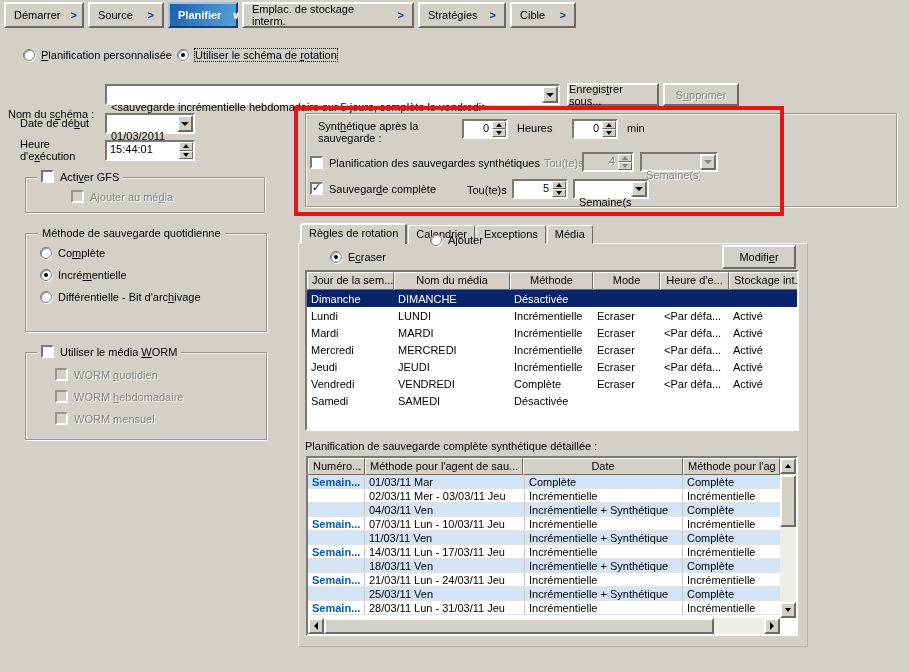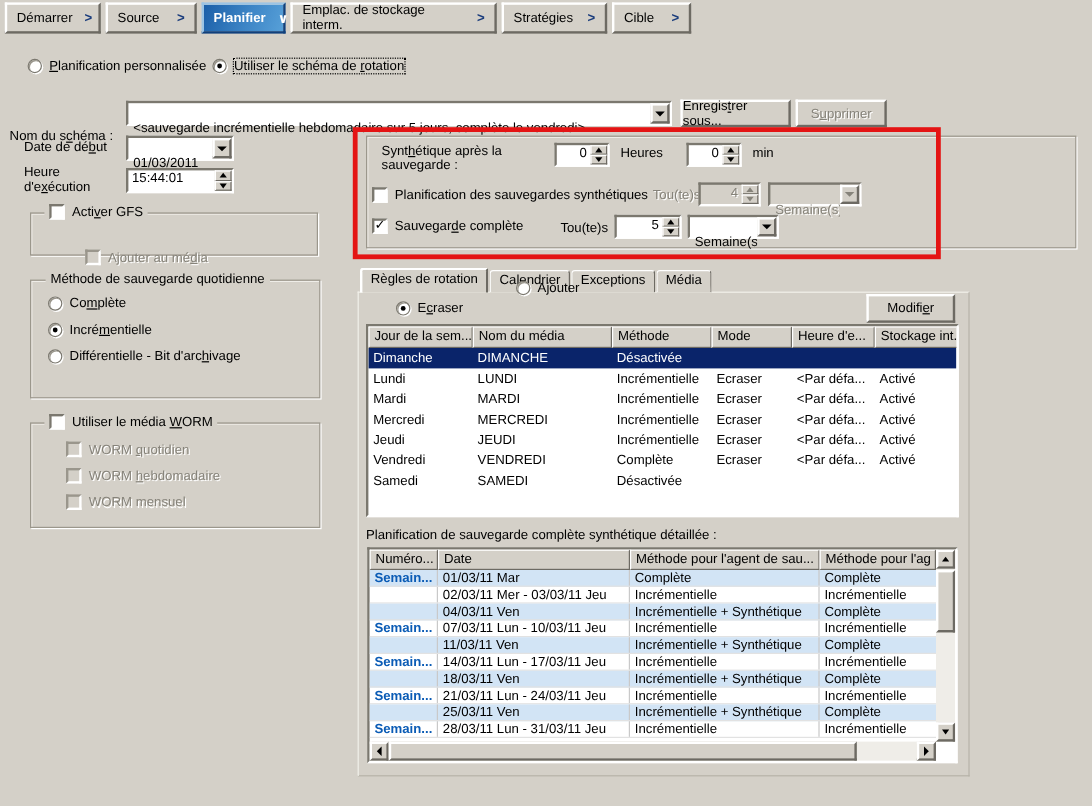--- a/index.html
+++ b/index.html
@@ -79,21 +79,21 @@
   .rtab.active { height:21px; font-weight:normal; border-width:2px 2px 0 2px;
     border-color:#ffffff #6d6a63 transparent #ffffff; position:relative; z-index:2; }
   .tframe { border-top:1px solid #f2f0ea; border-left:1px solid #f2f0ea;
     border-right:1px solid #b6b2a8; border-bottom:1px solid #b6b2a8; }
 
   
   .t1 { left:305px; top:270px; width:494px; height:161px; background:#ffffff;
     border:2px solid; border-color:#7b786f #ffffff #ffffff #7b786f; overflow:hidden; }
   .t1head { display:flex; height:18px; }
   .hcell { background:#d4d0c8; border:1px solid; border-color:#ffffff #6d6a63 #6d6a63 #ffffff;
-    padding:1px 4px; white-space:nowrap; overflow:hidden; flex:none; }
+    padding:1px 4px; white-space:nowrap; overflow:hidden; flex:none;text-align:center; }
   .t1 .c0{width:87px}.t1 .c1{width:116px}.t1 .c2{width:83px}.t1 .c3{width:67px}.t1 .c4{width:69px}.t1 .c5{width:77px}.t1 .cf{flex:1}
   .t1row { display:flex; height:17px; align-items:center; }
   .t1row .t1c { padding:0 4px; white-space:nowrap; overflow:hidden; flex:none; }
   .t1row.sel { background:#0a246a; color:#ffffff; }
 
   
   .t2 { left:306px; top:456px; width:492px; height:180px; background:#ffffff;
     border:2px solid; border-color:#7b786f #ffffff #ffffff #7b786f; overflow:hidden; }
   .t2head { display:flex; height:17px; width:472px; }
   .t2 .k0{width:57px}.t2 .k1{width:160px}.t2 .k2{width:158px}.t2 .k3{width:97px; flex:1}
@@ -188,21 +188,21 @@
         <span class="tri-d4"></span>
       </span>
   </span>
 </div>
 
 <div class="abs groupbox" style="left:25px; top:177px; width:240px; height:36px;"></div>
 <div class="abs ctl-row" style="left:37px; top:170px; background:#d4d0c8; padding:0 4px;">
   <span class="check"></span>
   <span class="lbl">Acti<u>v</u>er GFS</span>
 </div>
-<div class="abs ctl-row" style="left:55px; top:208px;padding-left:16px;">
+<div class="abs ctl-row" style="left:55px; top:190px;padding-left:16px;">
   <span class="check dis"></span>
   <span class="lbl dis-txt">Ajouter au mé<u>d</u>ia</span>
 </div>
 
 <div class="abs groupbox" style="left:25px; top:233px; width:242px; height:99px;"></div>
 <span class="abs lbl" style="left:38px; top:227px; background:#d4d0c8; padding:0 4px;">Méthode de sauvegarde quotidienne</span>
 <div class="abs ctl-row" style="left:40px; top:247px;">
   <span class="radio"></span>
   <span class="lbl">Co<u>m</u>plète</span>
 </div>
@@ -396,22 +396,22 @@
         <span class="t1c c5"></span>
       </div>
     </div>
 </div>
 
 <span class="abs lbl" style="left:305px; top:440px;">Planification de sauvegarde complète synthétique détaillée :</span>
 
 <div class="abs t2">
   <div class="t2head">
     <span class="hcell k0">Numéro...</span>
+    <span class="hcell k2">Méthode pour l'agent de sau...</span>
     <span class="hcell k1">Date</span>
-    <span class="hcell k2">Méthode pour l'agent de sau...</span>
     <span class="hcell k3">Méthode pour l'ag</span>
   </div>
   <div id="det-body">
       <div class="t2row hl">
         <span class="t2c num">Semain...</span>
         <span class="t2c date">01/03/11 Mar</span>
         <span class="t2c m1">Complète</span>
         <span class="t2c m2">Complète</span>
       </div>
       <div class="t2row">

